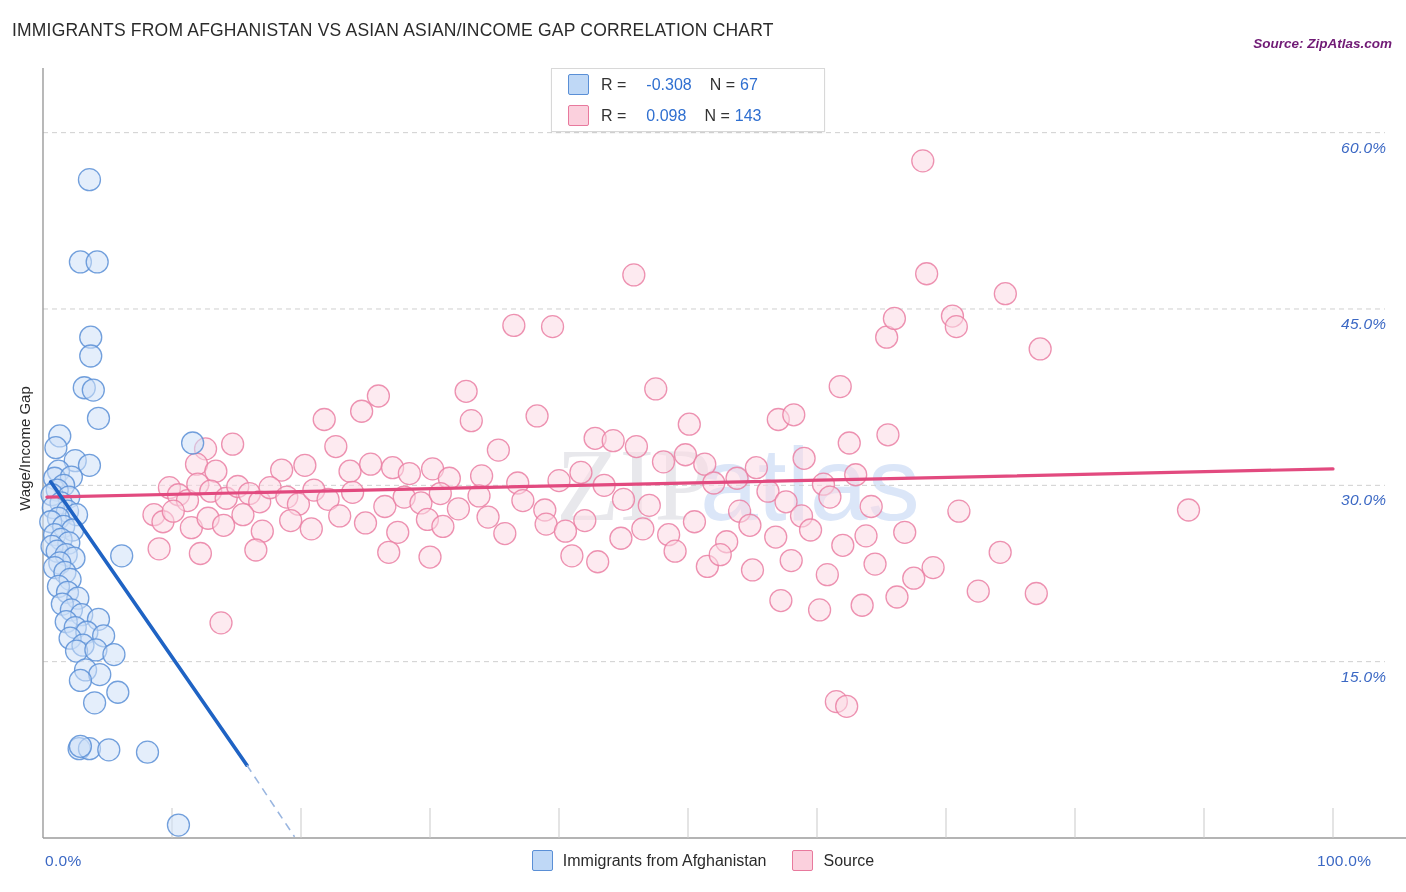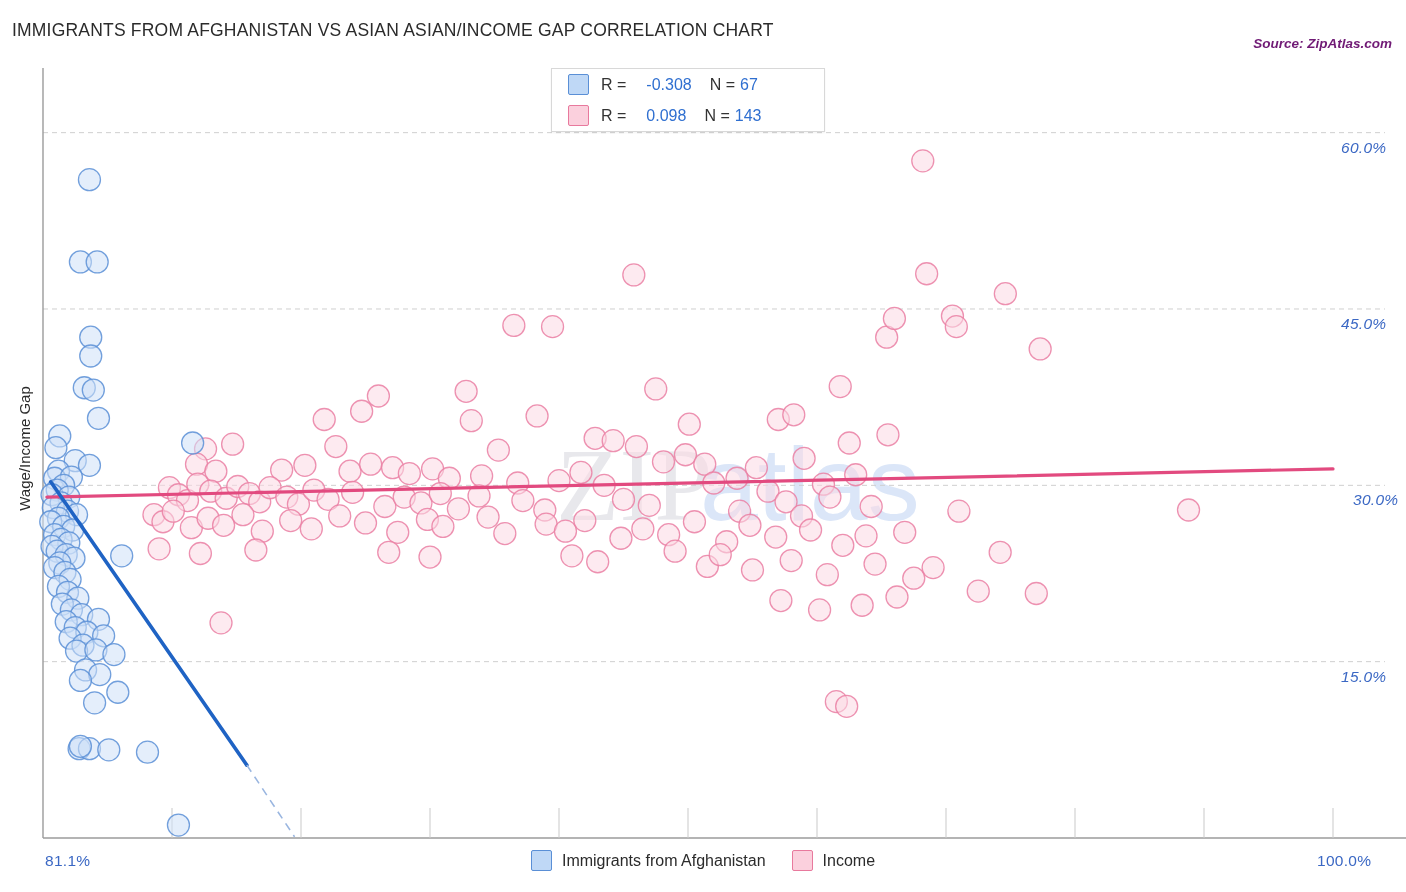--- a/index.html
+++ b/index.html
@@ -320,27 +320,27 @@
       </g>
     <g id="trend-blue">
         <line x1="50.74" y1="421.80152671755724" x2="246.82" y2="705.1145038167939" stroke="#1f63c4" stroke-width="3.6" stroke-linecap="round"></line>
         <line x1="246.82" y1="705.1145038167939" x2="294.55" y2="776.824427480916" stroke="#9ab6e0" stroke-width="1.6" stroke-dasharray="8 6"></line>
       </g>
   </svg>
 
   <div class="ylabel">Wage/Income Gap</div>
   <div id="ytick-holder">
       <div class="ytick" style="left: 1341px; top: 607.664px;">15.0%</div>
-      <div class="ytick" style="left: 1341px; top: 431.328px; margin-left: 12px;">30.0%</div>
+      <div class="ytick" style="left: 1341px; top: 431.328px;">30.0%</div>
       <div class="ytick" style="left: 1341px; top: 254.992px;">45.0%</div>
       <div class="ytick" style="left: 1341px; top: 78.6565px;">60.0%</div>
     </div>
 </div>
 
-<div class="xtick" id="xt0" style="left:45px;top:852px;">81.1%</div>
+<div class="xtick" id="xt0" style="left:45px;top:852px;">0.0%</div>
 <div class="xtick" id="xt1" style="left:1317px;top:852px;">100.0%</div>
 
 <div id="stat-box">
   <div class="stat-row">
     <span class="sw blue"></span>
     <span class="stat-label">R =</span>
     <span class="stat-val">-0.308</span>
     <span class="stat-n">N =</span>
     <span class="stat-nval">67</span>
   </div>
@@ -353,15 +353,15 @@
   </div>
 </div>
 
 <div id="bottom-legend">
   <div class="bl-item">
     <span class="bl-sw blue"></span>
     <span class="bl-text">Immigrants from Afghanistan</span>
   </div>
   <div class="bl-item">
     <span class="bl-sw pink"></span>
-    <span class="bl-text">Income</span>
+    <span class="bl-text">Source</span>
   </div>
 </div>
 
 </body></html>

